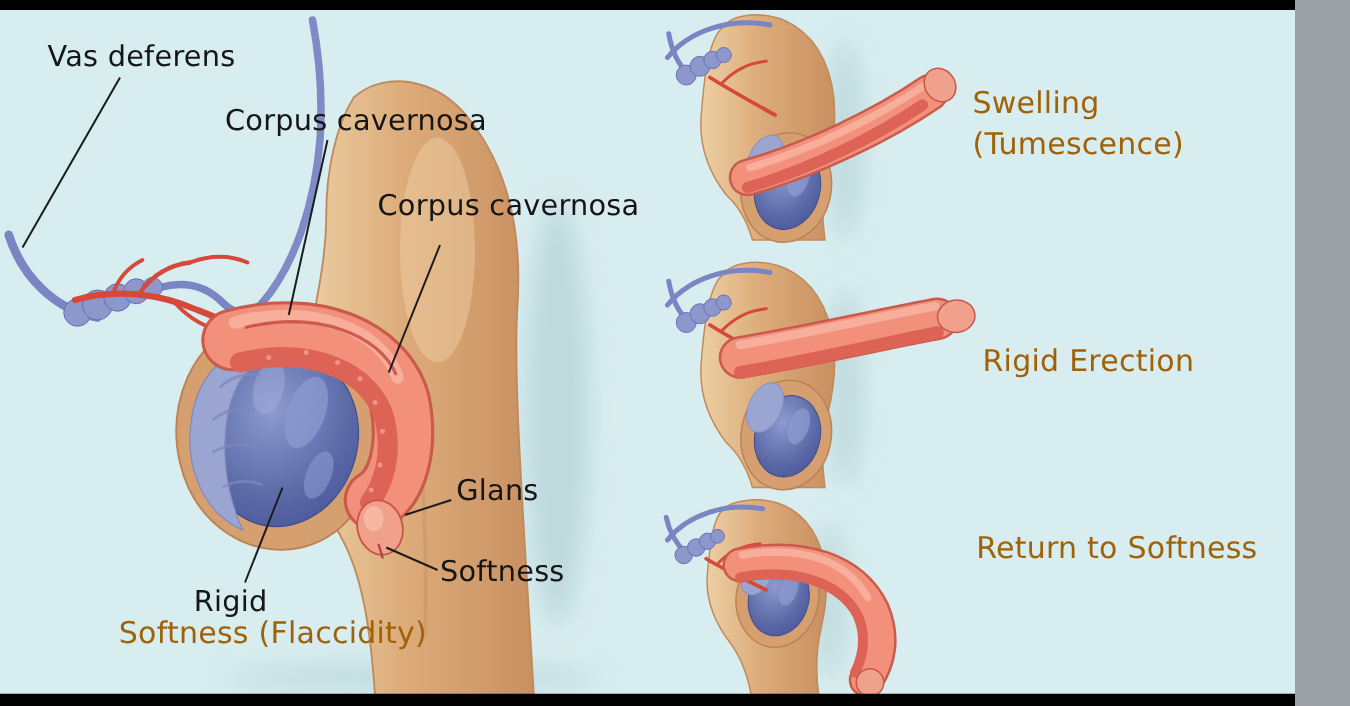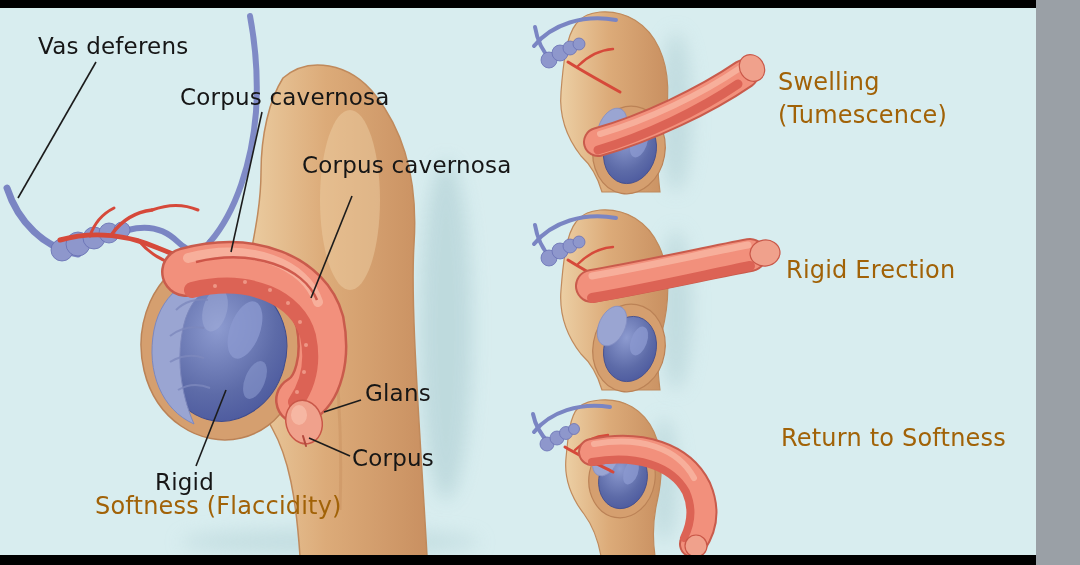--- a/index.html
+++ b/index.html
@@ -177,30 +177,30 @@
         <path d="M 592 462 C 636 454 672 466 686 492 C 693 508 691 524 684 538" stroke="#dc6355" stroke-width="8" fill="none" stroke-linecap="round"></path>
         <ellipse cx="696" cy="546" rx="11" ry="11" fill="#f0a18c" stroke="#c95748" stroke-width="1.2"></ellipse>
       </g>
     </g>
   </svg>
 
   <div class="lbl" style="left:38px;  top:33px">Vas deferens</div>
   <div class="lbl" style="left:180px; top:84px">Corpus cavernosa</div>
   <div class="lbl" style="left:302px; top:152px">Corpus cavernosa</div>
   <div class="lbl" style="left:365px; top:380px">Glans</div>
-  <div class="lbl" style="left:352px; top:445px">Corpus</div>
+  <div class="lbl" style="left:352px; top:445px">Softness</div>
   <div class="lbl" style="left:155px; top:469px">Rigid</div>
 
   <div class="ttl" style="left:95px;  top:492px">Softness (Flaccidity)</div>
 
   <div class="ttl phase" style="left:778px; top:66px">
     <div>Swelling</div>
     <div>(Tumescence)</div>
   </div>
-  <div class="ttl phase" style="left:786px; top:254px">
+  <div class="ttl phase" style="left:786px; top:273px">
     <div>Rigid Erection</div>
     <div></div>
   </div>
   <div class="ttl phase" style="left:781px; top:422px">
     <div>Return to Softness</div>
   </div>
 
   <div class="bar top"></div>
   <div class="bar bottom"></div>
 </div>

